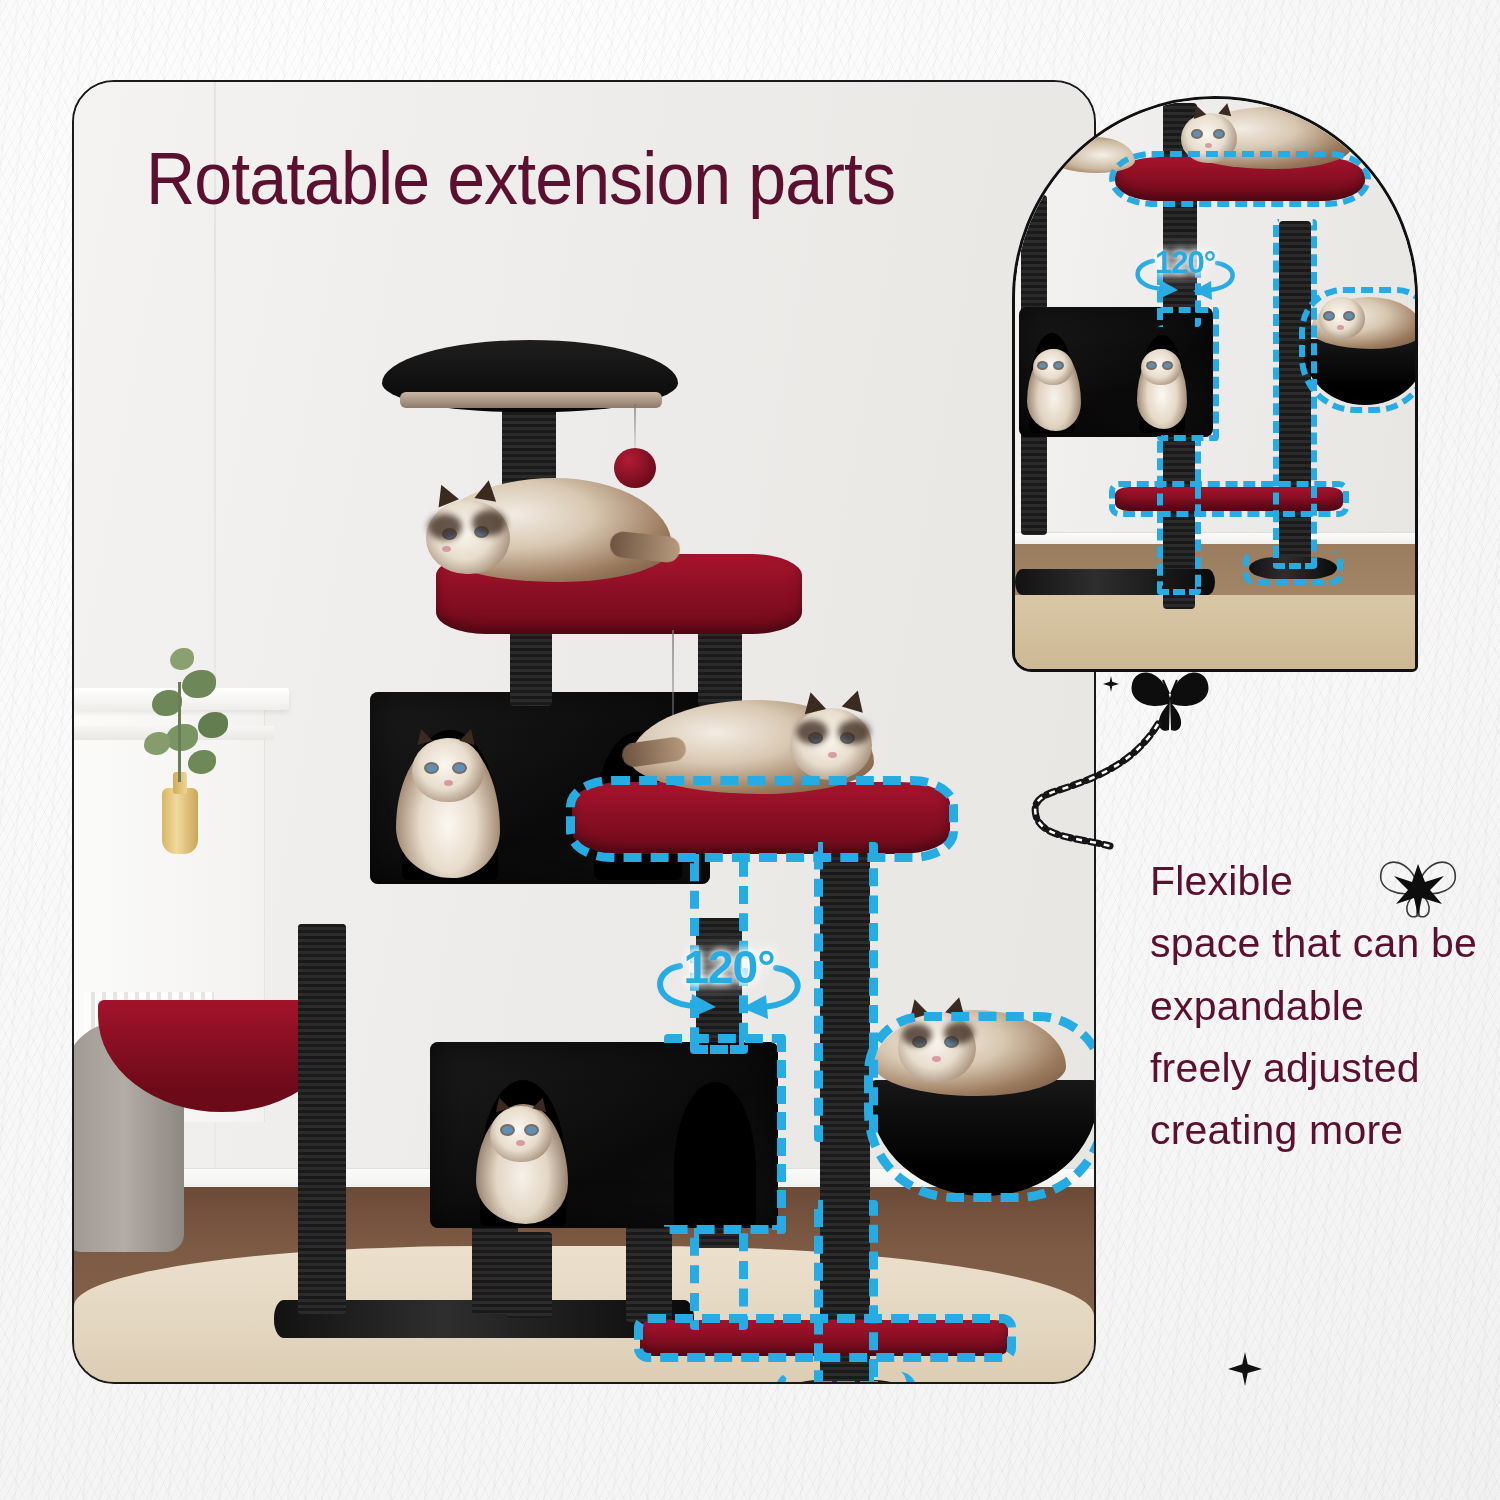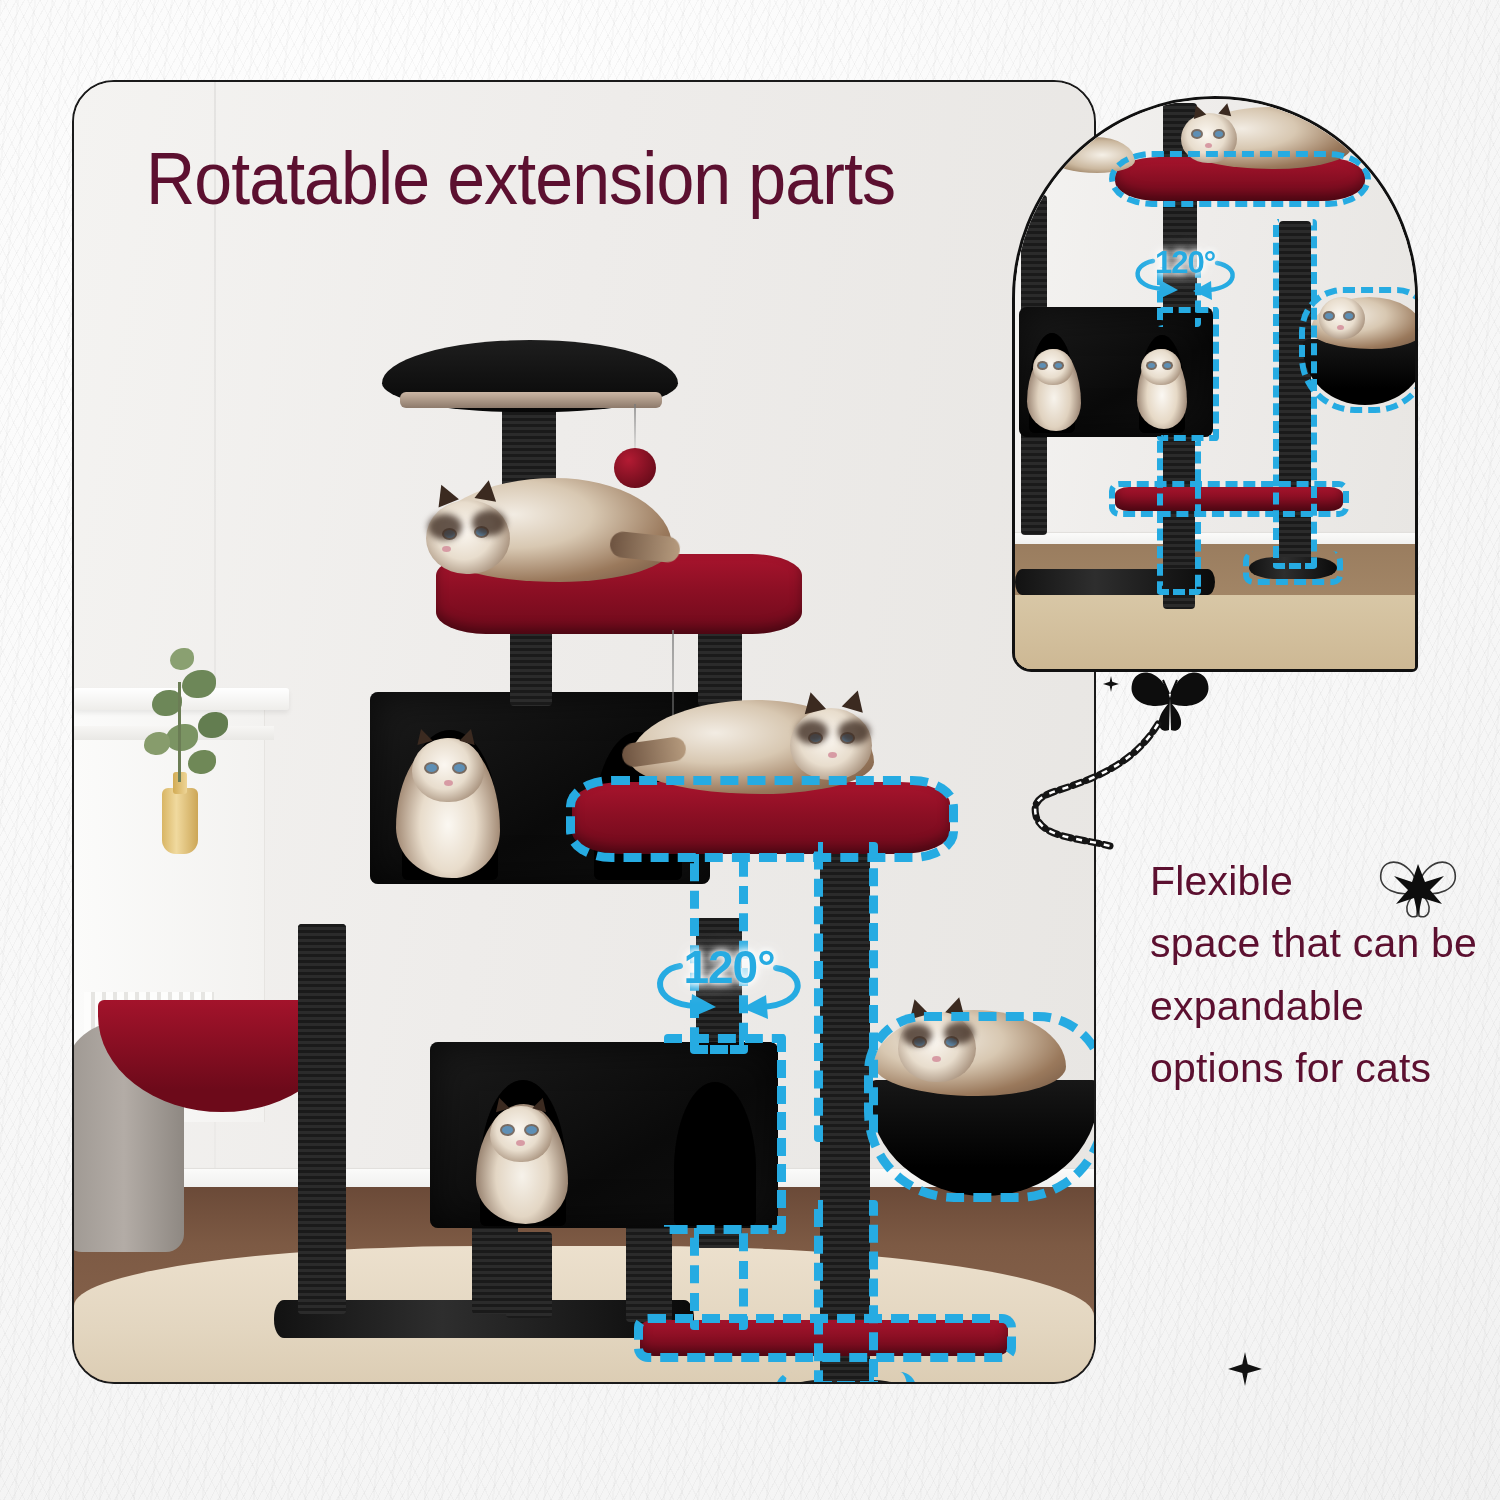--- a/index.html
+++ b/index.html
@@ -393,14 +393,15 @@
   <path d="M46 36 C54 8, 80 6, 83 23 C86 40, 65 47, 48 42 C64 58, 56 70, 47 66 L46 36Z" fill="none" stroke="#3a3a3a" stroke-width="1.6"></path>
   <polygon points="46,14 53,32 72,26 58,40 70,54 50,48 46,66 42,48 24,54 36,40 22,26 40,32" fill="#0d0d0d"></polygon>
 </svg>
 
 <div class="sparkle" style="left:1228px;top:1352px;width:34px;height:34px;"></div>
 
 <div id="feature-text">
   <div>Flexible</div>
   <div>space that can be</div>
   <div>expandable</div>
-  <div>options for cats</div>
+  <div>freely adjusted</div>
+  <div>creating more</div>
 </div>
 
 </body></html>

